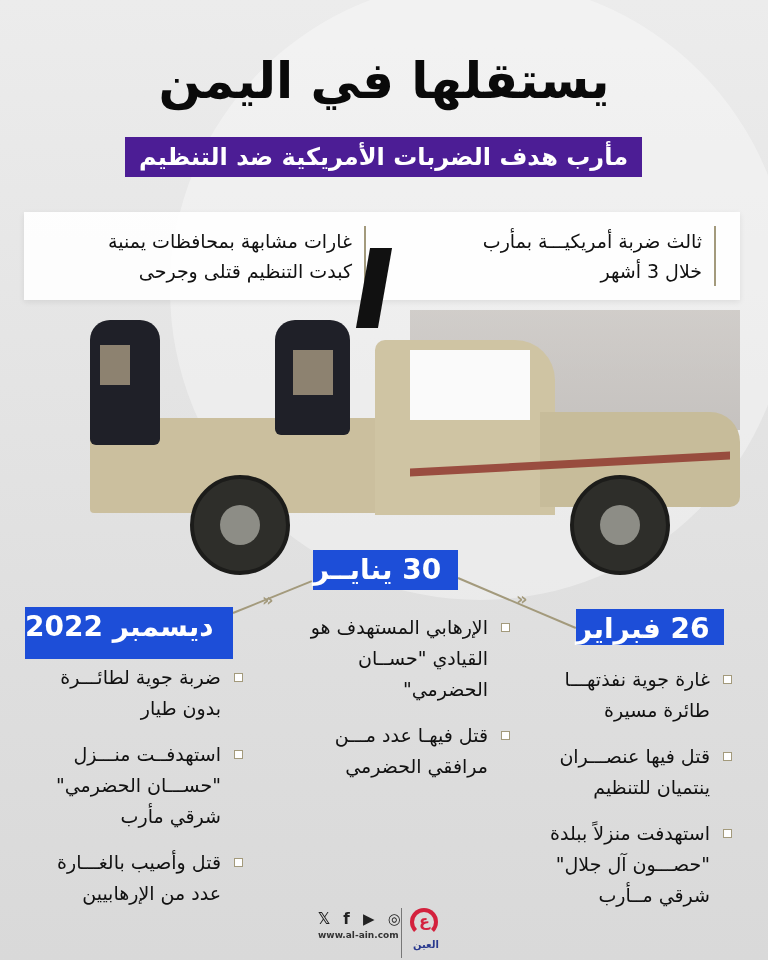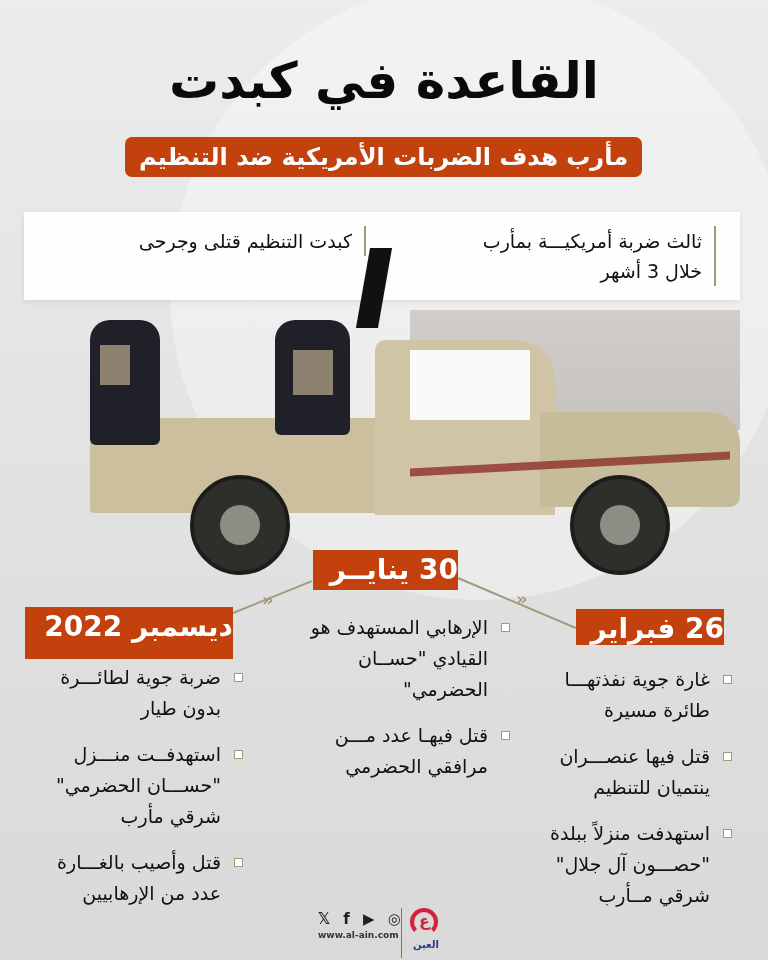--- a/index.html
+++ b/index.html
@@ -11,22 +11,22 @@
   .arc {
     position:absolute; left:170px; top:-20px; width:620px; height:620px;
     border-radius:50%; background: rgba(255,255,255,0.35);
   }
   .title {
     position:absolute; top:52px; left:0; width:768px; text-align:center;
     font-size:50px; font-weight:bold; color:#0a0a0a; letter-spacing:1px;
   }
   .subtitle {
     position:absolute; top:137px; left:125px; width:517px; height:40px;
-    background:#c2410c; color:#fff; font-size:24px; font-weight:bold;
-    text-align:center; line-height:40px;border-radius:7px;
+    background:#4c1d95; color:#fff; font-size:24px; font-weight:bold;
+    text-align:center; line-height:40px;
   }
   .infobar {
     position:absolute; top:212px; left:24px; width:716px; height:88px;
     background: rgba(255,255,255,0.92); box-shadow:0 2px 6px rgba(0,0,0,0.08);
   }
   .info {
     position:absolute; top:14px; font-size:19px; line-height:30px; color:#111;
     padding-right:12px; border-right:2px solid #a39a7c;
   }
   .info.r { right:24px; }
@@ -43,22 +43,22 @@
   .wheel { position:absolute; width:92px; height:92px; border-radius:50%; background:#2e2e2a; border:4px solid #1c1c1a; }
   .wheel::after { content:""; position:absolute; left:26px; top:26px; width:40px; height:40px; border-radius:50%; background:#8d8d86; }
   .w1 { left:130px; top:175px; } .w2 { left:510px; top:175px; }
   .person { position:absolute; background:#1f2028; border-radius:20px 20px 6px 6px; }
   .p1 { left:30px; top:20px; width:70px; height:125px; }
   .p2 { left:215px; top:20px; width:75px; height:115px; }
   .vest { position:absolute; background:#8d8270; }
   .flag { position:absolute; left:303px; top:-52px; width:22px; height:80px; background:#111; transform:skewX(-10deg); }
 
   .datebox {
-    position:absolute; background:#c2410c; color:#fff; font-weight:bold;
-    text-align:right; font-size:28px;
+    position:absolute; background:#1d4ed8; color:#fff; font-weight:bold;
+    text-align:left; font-size:28px;
   }
   .d-jan { left:313px; top:550px; width:145px; height:40px; line-height:40px; }
   .d-feb { left:576px; top:609px; width:148px; height:36px; line-height:40px; }
   .d-dec { left:25px; top:607px; width:208px; height:52px; line-height:40px; }
 
   .connector { position:absolute; height:2px; background:#a39a7c; transform-origin:0 50%; }
   .arrow { position:absolute; color:#a39a7c; font-size:18px; font-weight:bold; }
 
   .col { position:absolute; top:660px; }
   .col-feb { right:36px; width:220px; top:664px; }
@@ -73,29 +73,30 @@
   .divider { position:absolute; left:83px; top:0; width:1px; height:50px; background:#777; }
   .logo-ring { position:absolute; left:92px; top:0px; width:28px; height:28px; border-radius:50%; border:4px solid #d4213d; box-sizing:border-box; border-bottom-color:transparent; }
   .logo-glyph { position:absolute; left:101px; top:3px; color:#d4213d; font-size:16px; font-weight:bold; }
   .logo-text { position:absolute; left:95px; top:31px; color:#2a3a8f; font-size:10px; font-weight:bold; }
 </style>
 </head>
 <body>
 
 <div class="arc"></div>
 
-<div class="title">القاعدة في كبدت</div>
+<div class="title">يستقلها في اليمن</div>
 <div class="subtitle">مأرب هدف الضربات الأمريكية ضد التنظيم</div>
 
 <div class="infobar">
   <div class="info r">
     <div>ثالث ضربة أمريكيـــة بمأرب</div>
     <div>خلال 3 أشهر</div>
   </div>
   <div class="info l">
+    <div>غارات مشابهة بمحافظات يمنية</div>
     <div>كبدت التنظيم قتلى وجرحى</div>
   </div>
 </div>
 
 <div class="scene">
   <div class="buildings"></div>
   <div class="flag"></div>
   <div class="truck-bed"></div>
   <div class="truck-cab"></div>
   <div class="truck-window"></div>

